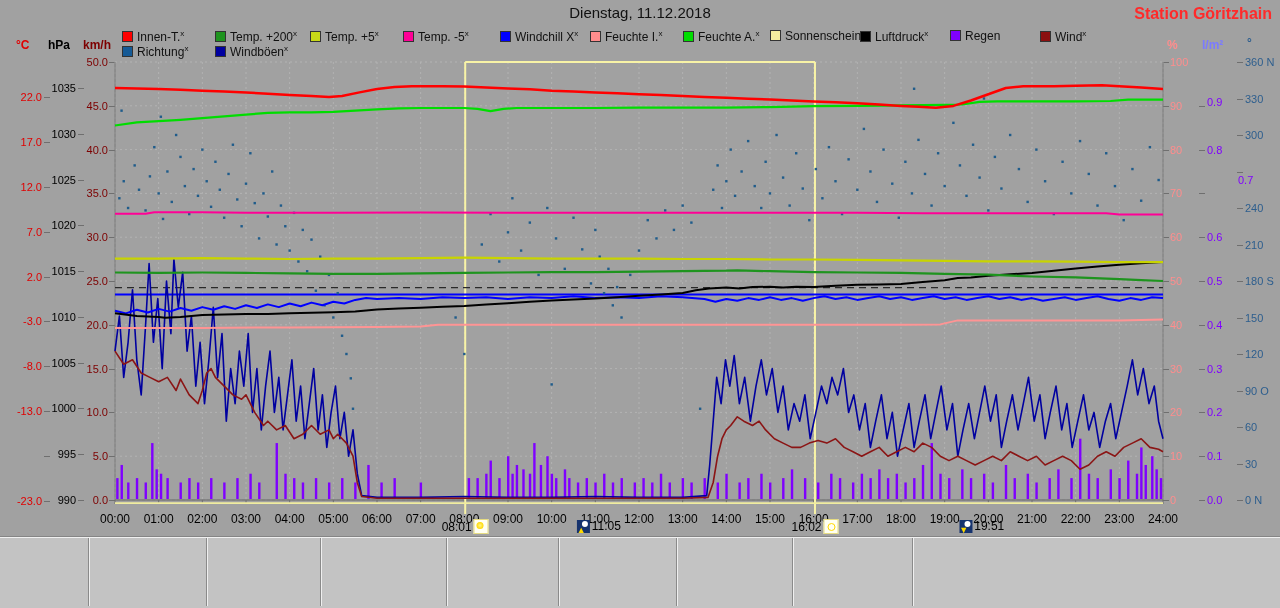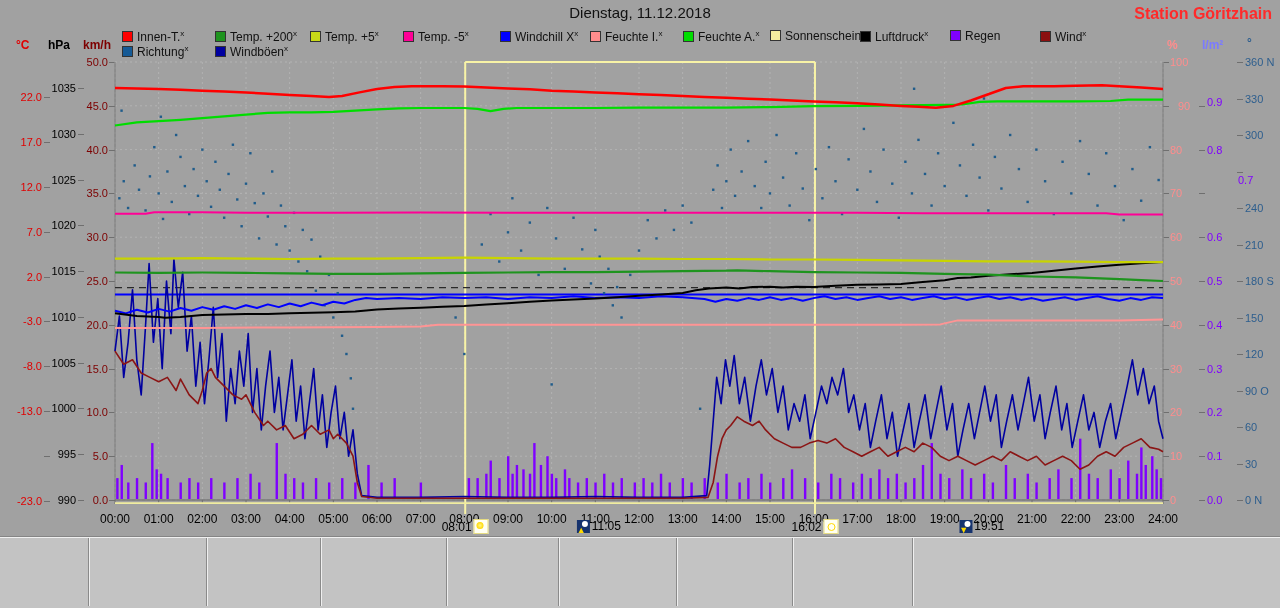--- a/index.html
+++ b/index.html
@@ -117,21 +117,21 @@
       <div class="abs axlab" style="right: 1172px; top: 363.6px; color: rgb(125, 0, 0); text-align: right;">15.0</div>
       <div class="tick" style="left: 109px; top: 368.6px; width: 6px;"></div>
       <div class="abs axlab" style="right: 1172px; top: 407.4px; color: rgb(125, 0, 0); text-align: right;">10.0</div>
       <div class="tick" style="left: 109px; top: 412.4px; width: 6px;"></div>
       <div class="abs axlab" style="right: 1172px; top: 451.2px; color: rgb(125, 0, 0); text-align: right;">5.0</div>
       <div class="tick" style="left: 109px; top: 456.2px; width: 6px;"></div>
       <div class="abs axlab" style="right: 1172px; top: 495px; color: rgb(125, 0, 0); text-align: right;">0.0</div>
       <div class="tick" style="left: 109px; top: 500px; width: 6px;"></div>
       <div class="abs axlab" style="left: 1170px; top: 57px; color: rgb(255, 141, 141);">100</div>
       <div class="tick" style="left: 1163px; top: 62px; width: 6px;"></div>
-      <div class="abs axlab" style="left: 1170px; top: 100.8px; color: rgb(255, 141, 141); margin-left: 8px;">90</div>
+      <div class="abs axlab" style="left: 1170px; top: 100.8px; color: rgb(255, 141, 141);">90</div>
       <div class="tick" style="left: 1163px; top: 105.8px; width: 6px;"></div>
       <div class="abs axlab" style="left: 1170px; top: 144.6px; color: rgb(255, 141, 141);">80</div>
       <div class="tick" style="left: 1163px; top: 149.6px; width: 6px;"></div>
       <div class="abs axlab" style="left: 1170px; top: 188.4px; color: rgb(255, 141, 141);">70</div>
       <div class="tick" style="left: 1163px; top: 193.4px; width: 6px;"></div>
       <div class="abs axlab" style="left: 1170px; top: 232.2px; color: rgb(255, 141, 141);">60</div>
       <div class="tick" style="left: 1163px; top: 237.2px; width: 6px;"></div>
       <div class="abs axlab" style="left: 1170px; top: 276px; color: rgb(255, 141, 141);">50</div>
       <div class="tick" style="left: 1163px; top: 281px; width: 6px;"></div>
       <div class="abs axlab" style="left: 1170px; top: 319.8px; color: rgb(255, 141, 141);">40</div>

